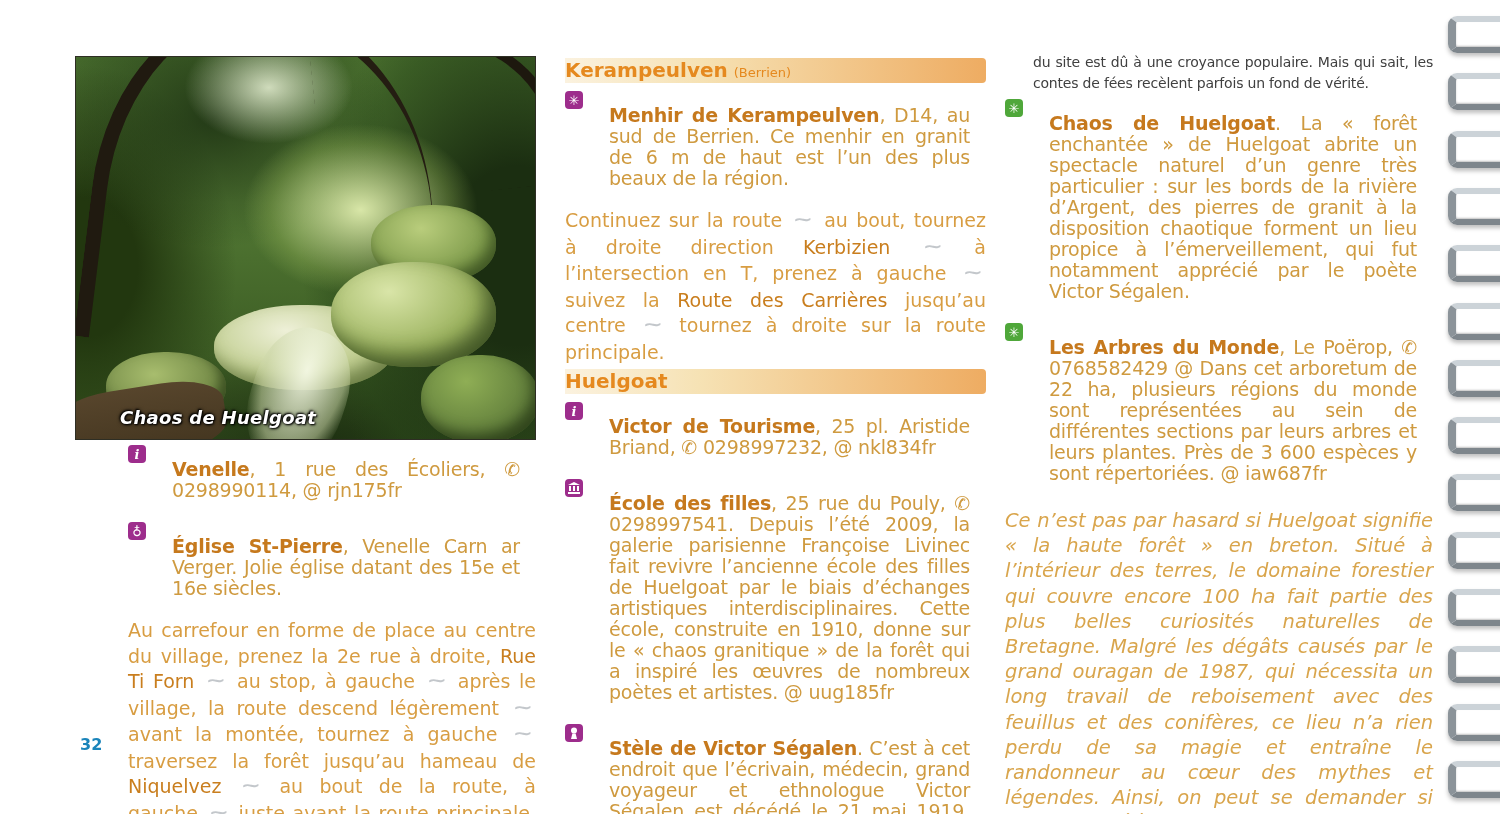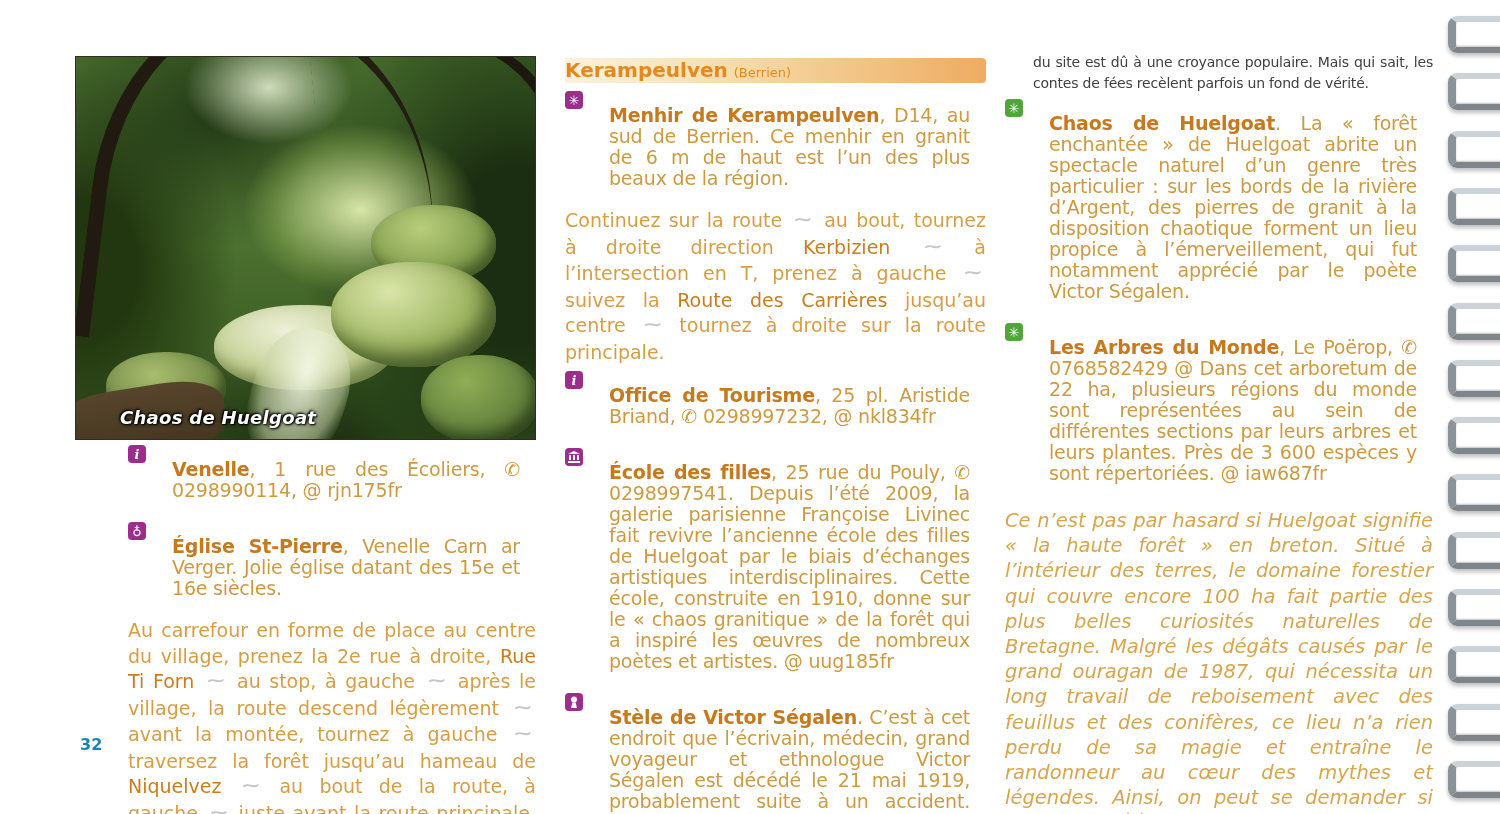--- a/index.html
+++ b/index.html
@@ -130,25 +130,28 @@
 <div class="col col-mid">
   <div class="hdr">
     <span class="t">Kerampeulven</span>
     <span class="sub">(Berrien)</span>
   </div>
   <div class="entry">
     <span class="picon purple">✳</span>
     <p class="etext"><b>Menhir de Kerampeulven</b><span>, D14, au sud de Berrien. Ce menhir en granit de 6 m de haut est l’un des plus beaux de la région.</span></p>
   </div>
   <p class="dir"><span>Continuez sur la route </span><span class="seg-w">∼</span><span> au bout, tournez à droite direction </span><span class="seg-b">Kerbizien</span><span> </span><span class="seg-w">∼</span><span> à l’intersection en T, prenez à gauche </span><span class="seg-w">∼</span><span> suivez la </span><span class="seg-b">Route des Carrières</span><span> jusqu’au centre </span><span class="seg-w">∼</span><span> tournez à droite sur la route principale.</span></p>
+  <div class="hdr">
+    <span class="t">Huelgoat</span>
+  </div>
   <div class="entry">
     <span class="picon purple">
         <span class="ii">i</span>
       </span>
-    <p class="etext"><b>Office de Tourisme</b><span>, 25 pl. Aristide Briand, ✆ 0298997232, @ nkl834fr</span></p>
+    <p class="etext"><b>Victor de Tourisme</b><span>, 25 pl. Aristide Briand, ✆ 0298997232, @ nkl834fr</span></p>
   </div>
   <div class="entry">
     <span class="picon purple">
       <svg viewBox="0 0 12 12">
           <path d="M6 0 L12 3 L0 3 Z"></path>
           <rect x="1" y="4" width="2" height="5"></rect>
           <rect x="5" y="4" width="2" height="5"></rect>
           <rect x="9" y="4" width="2" height="5"></rect>
           <rect x="0" y="10" width="12" height="2"></rect>
         </svg>

